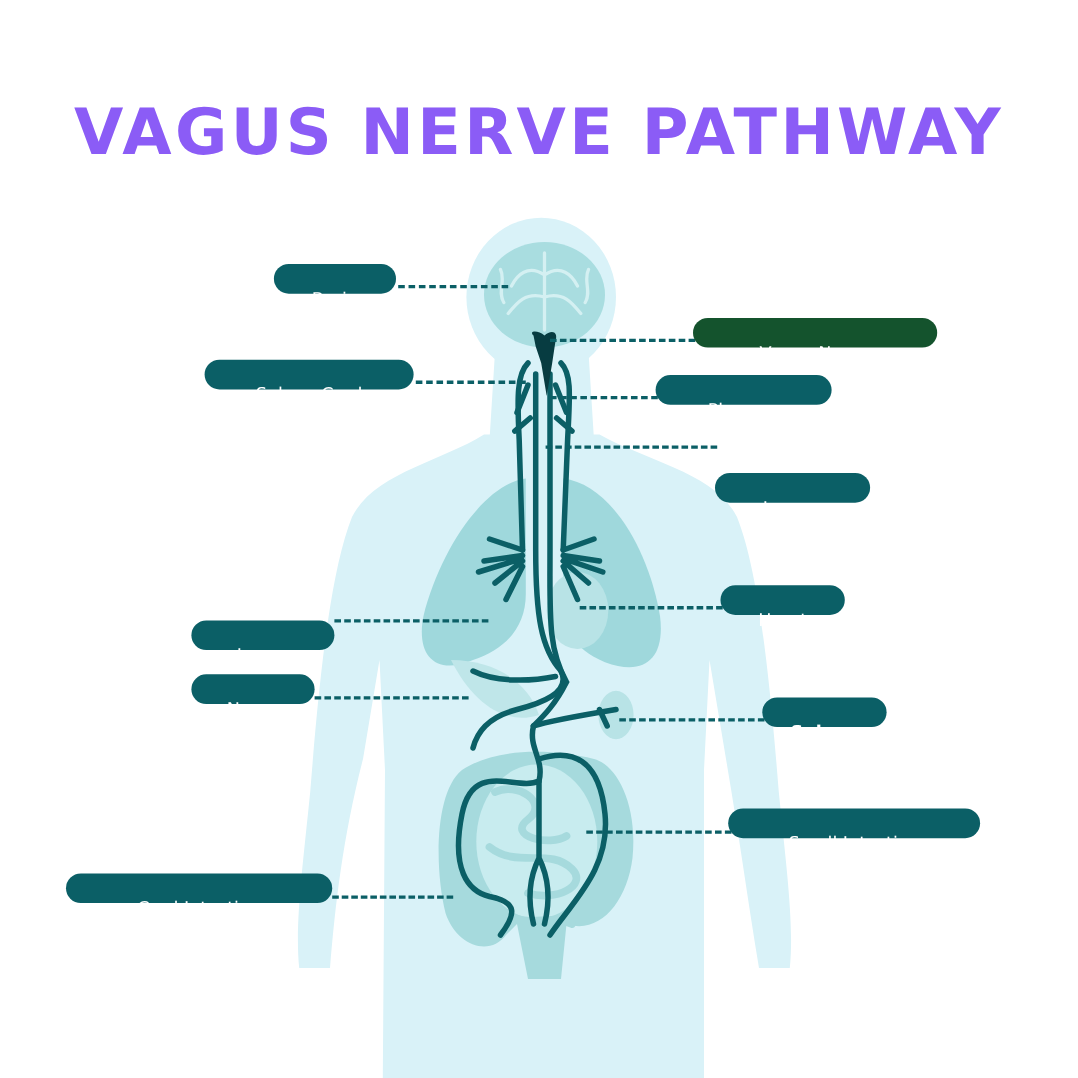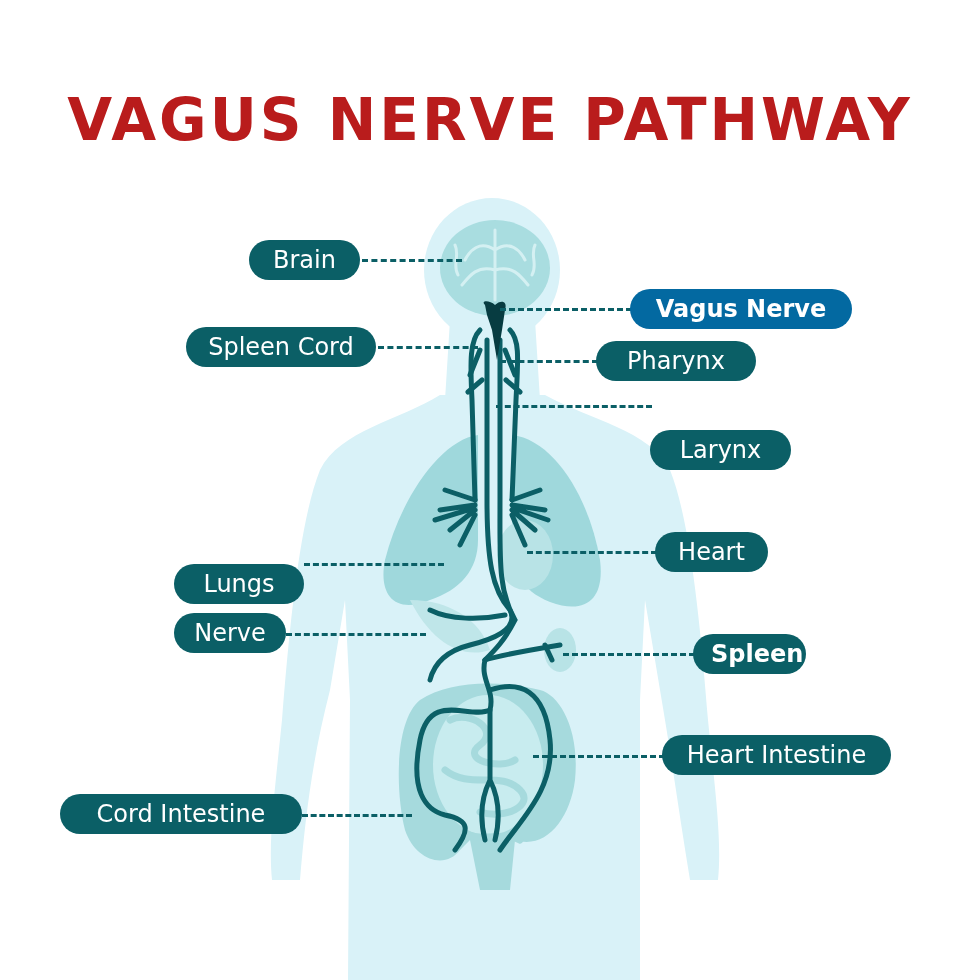--- a/index.html
+++ b/index.html
@@ -1,20 +1,20 @@
 <!DOCTYPE html>
 <html><head>
 <meta charset="utf-8">
 <style>
   html, body { margin:0; padding:0; background:#ffffff; }
   body { width:980px; height:980px; position:relative; overflow:hidden; font-family:"DejaVu Sans", sans-serif; }
-  .title { position:absolute; left:0; top:88px; width:980px; text-align:center; font-family:"DejaVu Sans", sans-serif; font-weight:bold; font-size:58px; letter-spacing:3px; color:#b91c1c; line-height:64px; }
+  .title { position:absolute; left:0; top:88px; width:980px; text-align:center; font-family:"DejaVu Sans", sans-serif; font-weight:bold; font-size:58px; letter-spacing:3px; color:#8b5cf6; line-height:64px; }
   svg.fig { position:absolute; left:0; top:0; }
-  .pill { position:absolute; height:40px; border-radius:20px; background:#0b5f66; color:#ffffff; font-family:"DejaVu Sans", sans-serif; font-size:24px; line-height:40px; text-align:center; white-space:nowrap; box-sizing:border-box; padding:0 18px; }
-  .pill.dark { background:#0369a1;font-weight:bold; }
+  .pill { position:absolute; height:27px; border-radius:20px; background:#0b5f66; color:#ffffff; font-family:"DejaVu Sans", sans-serif; font-size:16px; line-height:40px; text-align:center; white-space:nowrap; box-sizing:border-box; padding:12px 18px; }
+  .pill.dark { background:#14532d; }
   .dash { position:absolute; height:0; border-top:3px dashed #0b5f66; }
 </style>
 </head>
 <body>
 
 <div class="title">VAGUS NERVE PATHWAY</div>
 
 <svg class="fig" width="980" height="980" viewBox="0 0 980 980">
 
   <g fill="#d9f2f8">
@@ -80,14 +80,14 @@
 
 <div class="pill" style="left:249px; top:240px; width:111px;">Brain</div>
 <div class="pill dark" style="left:630px; top:289px; width:222px;">Vagus Nerve</div>
 <div class="pill" style="left:186px; top:327px; width:190px;">Spleen Cord</div>
 <div class="pill" style="left:596px; top:341px; width:160px;">Pharynx</div>
 <div class="pill" style="left:650px; top:386px; width:141px;margin-top:44px;">Larynx</div>
 <div class="pill" style="left:174px; top:544px; width:130px;margin-top:20px;">Lungs</div>
 <div class="pill" style="left:655px; top:532px; width:113px;">Heart</div>
 <div class="pill" style="left:174px; top:613px; width:112px;">Nerve</div>
 <div class="pill" style="left:693px; top:634px; width:113px;font-weight:bold;">Spleen</div>
-<div class="pill" style="left:662px; top:735px; width:229px;">Heart Intestine</div>
+<div class="pill" style="left:662px; top:735px; width:229px;">Small Intestine</div>
 <div class="pill" style="left:60px; top:794px; width:242px;">Cord Intestine</div>
 
 </body></html>

